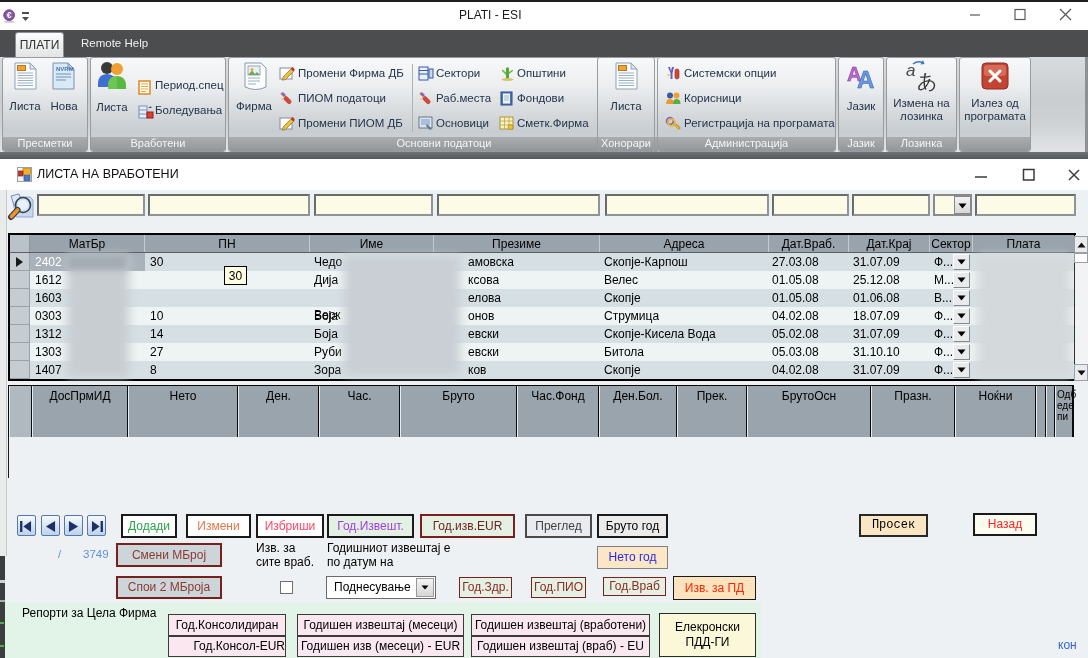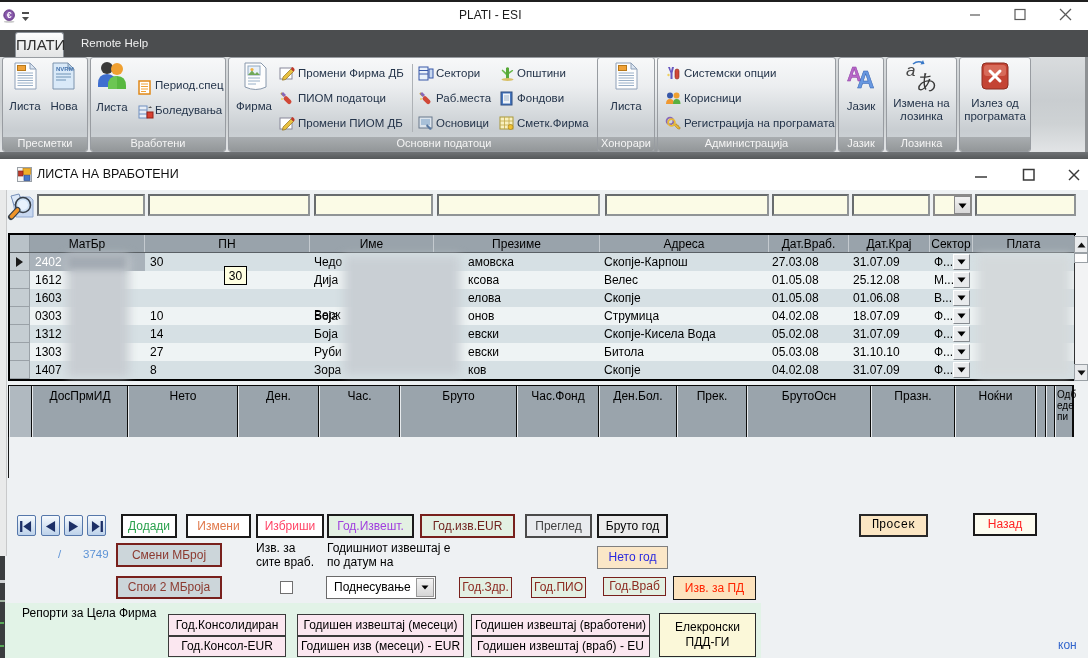--- a/index.html
+++ b/index.html
@@ -7,21 +7,21 @@
 body { font-family:"Liberation Sans", sans-serif; position:relative; background:#eef1f4; }
 .abs { position:absolute; }
 #app { position:absolute; left:0; top:0; width:1088px; height:658px; }
 
 
 #titlebar { left:0; top:0; width:1088px; height:30px; background:#fff; border-top:2px solid #1f1f1f; }
 #title-text { left:459px; top:8px; font-size:12px; color:#1a1a1a; }
 
 
 #tabstrip { left:0; top:30px; width:1088px; height:27px; background:#4b4d4f; }
-#tab-active { left:15px; top:32px; width:49px; height:25px; background:linear-gradient(#fdfdfd,#eceded 60%,#e3e4e5); border:1px solid #8a9097; border-bottom:none; border-radius:3px 3px 0 0; color:#2f2f2f; font-size:15px; text-align:center; line-height:24px; }
+#tab-active { left:15px; top:32px; width:49px; height:25px; background:linear-gradient(#fdfdfd,#eceded 60%,#e3e4e5); border:1px solid #8a9097; border-bottom:none; border-radius:3px 3px 0 0; color:#2f2f2f; font-size:12px; text-align:center; line-height:24px; }
 #tab-remote { left:81px; top:37px; color:#f0f0f0; font-size:11.5px; }
 
 
 #ribbon { left:0; top:57px; width:1088px; height:95px; background:linear-gradient(#d9dcde,#c9cdd0 45%,#ced2d4 70%,#e2e4e6); }
 #ribbon-bottom { left:0; top:152px; width:1088px; height:7px; background:linear-gradient(#707376,#55585a); }
 .rgroup { top:57px; height:95px; border:1px solid #989ca1; border-radius:3px; background:linear-gradient(#f7f8f9, #eceef0 30%, #d9dde0 55%, #c8cdd1 78%, #ced3d6 94%, #d8dbde); overflow:hidden; }
 .rcap { position:absolute; left:0; bottom:0; width:100%; height:14px; background:linear-gradient(#a9adb0,#939799); color:#f4f4f4; font-size:11px; text-align:center; line-height:13px; }
 .rlabel { position:absolute; font-size:11.5px; color:#24344a; }
 .rlabel2 { position:absolute; font-size:11.5px; color:#24344a; text-align:center; line-height:13px; }
 .smalltext { font-size:12px; color:#24344a; }
@@ -556,21 +556,21 @@
       </svg>
   <div class="btn" style="left:459px;top:577px;width:53px;height:21px;background:#e3f0e3;border:1px solid #78201c;line-height:19px;color:#8c2a20;">Год.Здр.</div>
   <div class="btn" style="left:531px;top:577px;width:55px;height:21px;background:#e3f0e3;border:1px solid #78201c;line-height:19px;color:#8c2a20;">Год.ПИО</div>
   <div class="btn" style="left:603px;top:577px;width:63px;height:19px;background:#e3f0e3;border:1px solid #78201c;line-height:17px;color:#8c2a20;">Год.Враб</div>
   <div class="btn" style="left:673px;top:576px;width:83px;height:24px;background:#fde3bd;border:1px solid #1a1a1a;line-height:22px;color:#ff2400;">Изв. за ПД</div>
 </div>
 
 <div class="abs" style="left:5px;top:603px;width:756px;height:55px;background:#e2f3e7;"></div>
 <div class="abs" style="left:22px;top:606px;font-size:12px;color:#000;">Репорти за Цела Фирма</div>
 <div class="btn" style="left:168px;top:614px;width:118px;height:22px;background:#fbe7f0;border:1px solid #3a3a3a;line-height:20px;">Год.Консолидиран</div>
-<div class="btn" style="left:168px;top:636px;width:118px;height:21px;background:#fbe7f0;border:1px solid #3a3a3a;line-height:19px;">Год.Консол-EUR</div>
+<div class="btn" style="left:168px;top:636px;width:118px;height:21px;background:#fbe7f0;border:1px solid #3a3a3a;line-height:19px;text-align:right;">Год.Консол-EUR</div>
 <div class="btn" style="left:297px;top:614px;width:167px;height:22px;background:#fbe7f0;border:1px solid #3a3a3a;line-height:20px;">Годишен извештај (месеци)</div>
 <div class="btn" style="left:297px;top:636px;width:167px;height:21px;background:#fbe7f0;border:1px solid #3a3a3a;line-height:19px;">Годишен изв (месеци) - EUR</div>
 <div class="btn" style="left:471px;top:614px;width:179px;height:22px;background:#fbe7f0;border:1px solid #3a3a3a;line-height:20px;">Годишен извештај (вработени)</div>
 <div class="btn" style="left:471px;top:636px;width:179px;height:21px;background:#fbe7f0;border:1px solid #3a3a3a;line-height:19px;">Годишен  извештај (враб) - EU</div>
 <div class="btn" style="left:659px;top:613px;width:97px;height:44px;background:#fbf8d9;border:1px solid #2a2a2a;line-height:15px;padding-top:6px;">Елекронски<br>ПДД-ГИ</div>
 <div class="abs" style="left:1058px;top:638px;font-size:12px;color:#3366cc;text-align:center;">кон</div>
 
 <div class="abs" id="sliver"></div>
 <div class="abs" style="left:0px;top:580px;width:5px;height:3px;background:#cfd2d4;"></div>
 <div class="abs" style="left:0px;top:600px;width:5px;height:2px;background:#9fb39f;"></div>

